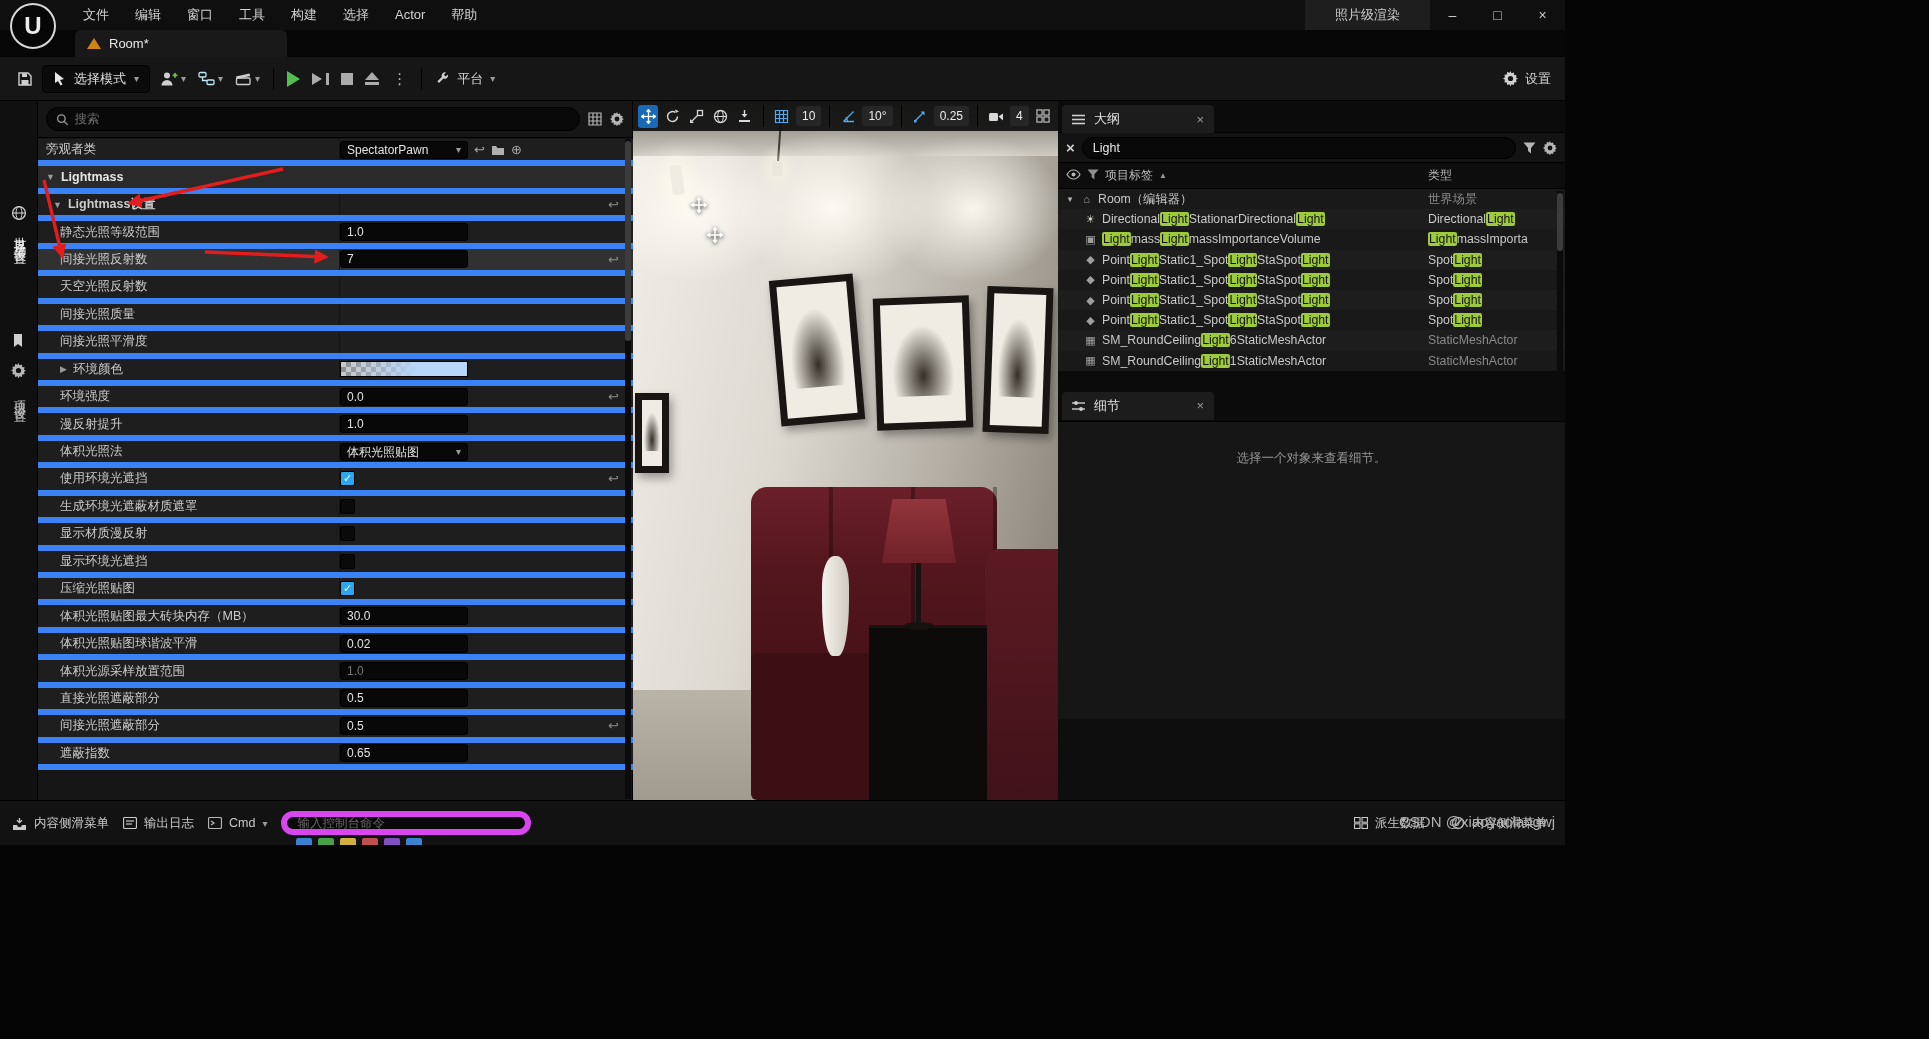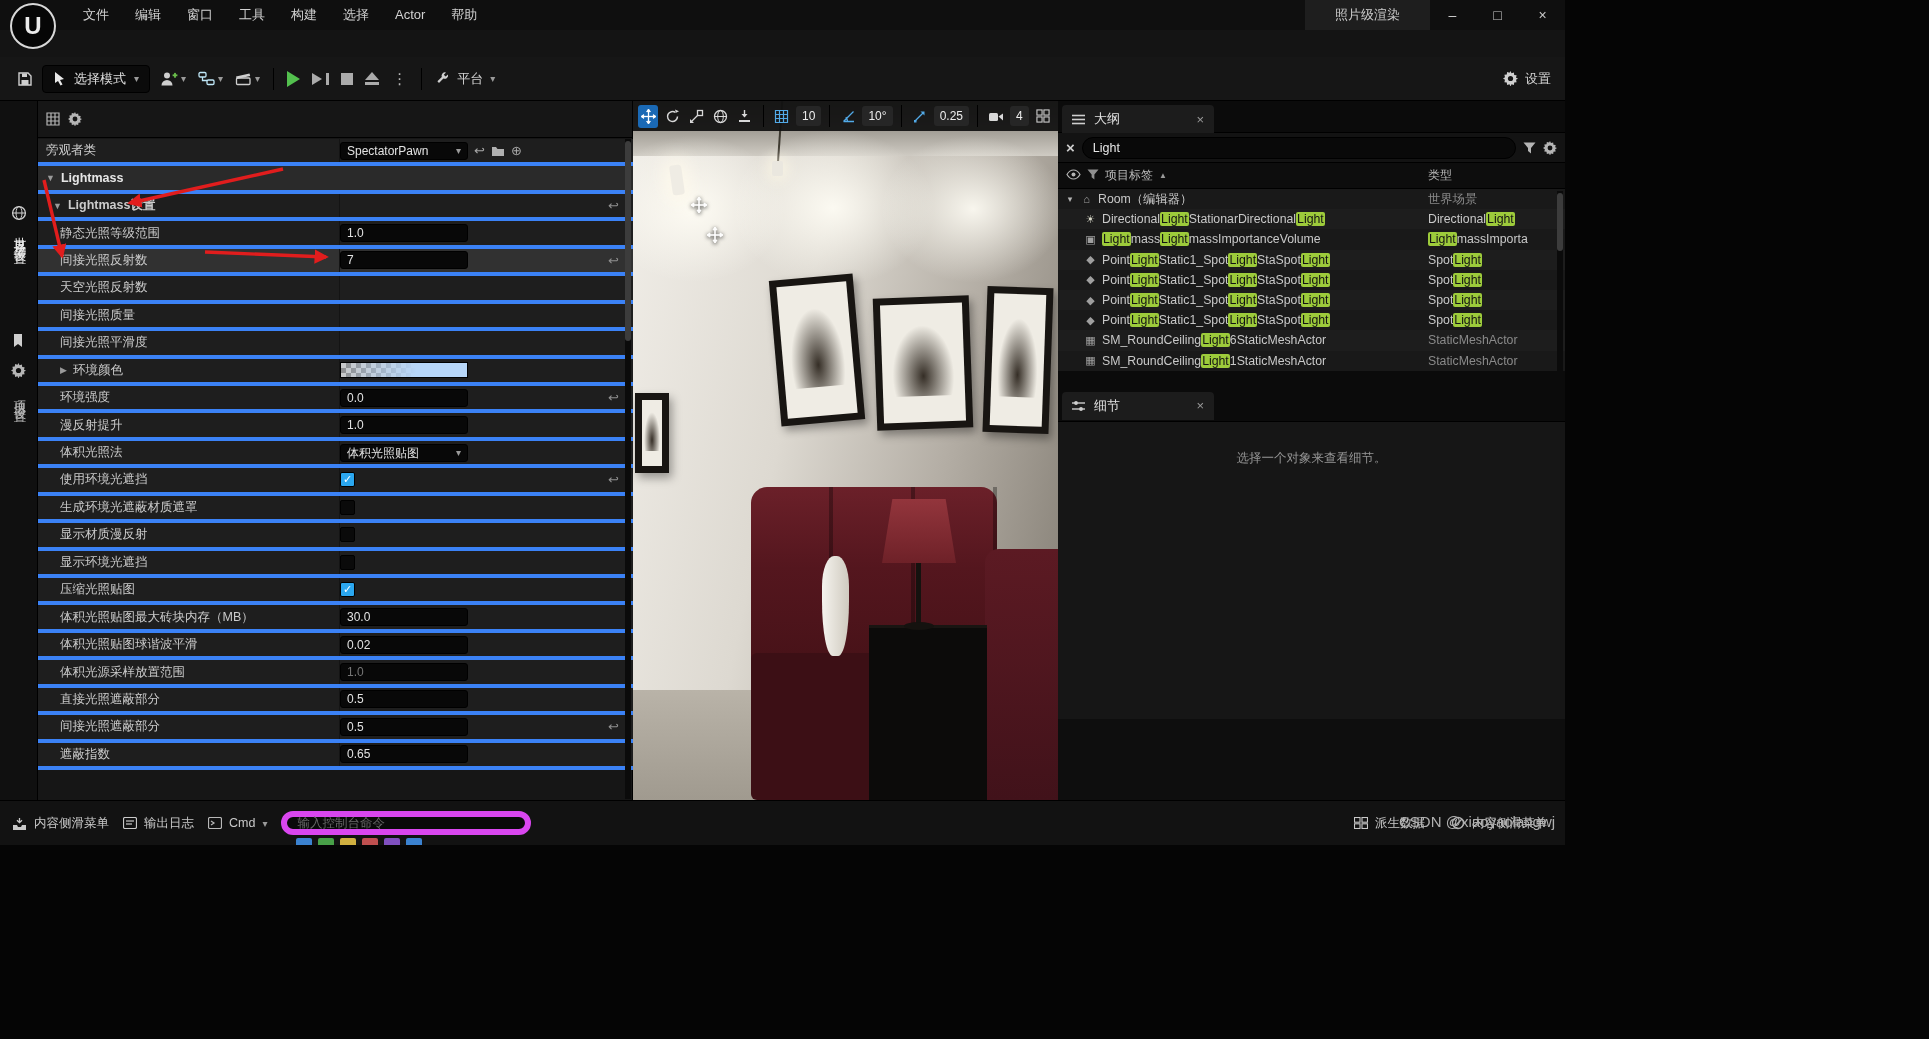--- a/index.html
+++ b/index.html
@@ -43,21 +43,21 @@
   .sidestrip{position:absolute;left:0;top:0;width:38px;height:699px;background:#101010;border-right:1px solid #000}
   .vtext{position:absolute;left:11px;writing-mode:vertical-rl;text-orientation:upright;letter-spacing:3px;font-size:12.5px}
   .strip-ic{position:absolute;left:11px}
 
   .leftpanel{position:absolute;left:38px;top:0;width:595px;height:699px;background:#161616;border-right:1px solid #000}
   .lp-search{height:37px;display:flex;align-items:center;padding:0 8px;gap:8px;border-bottom:1px solid #000}
   .search-pill{flex:1;height:24px;background:#090909;border:1px solid #000;border-radius:12px;display:flex;align-items:center;padding:0 9px;gap:6px}
   .search-pill input{background:none;border:none;outline:none;color:#c5c5c5;font-size:12.5px;width:100%}
   .search-pill input::placeholder{color:#6f6f6f}
   .rows-wrap{position:absolute;left:0;top:38px;width:595px}
-  .prow{position:relative;display:flex;height:27.45px;background:#1e1e1e;border-bottom:4px solid #3b82f6;align-items:center}
+  .prow{position:relative;display:flex;height:27.45px;background:#1e1e1e;border-bottom:6px solid #3b82f6;align-items:center}
   .prow .pname{width:302px;align-self:stretch;display:flex;align-items:center;border-right:1px solid #141414;padding-left:22px;gap:6px;overflow:hidden}
   .prow.asset .pname{padding-left:8px}
   .prow.section{background:#2a2a2a}
   .prow.section .pname{padding-left:8px;border-right:none}
   .prow.section .plabel{font-weight:bold;color:#e6e6e6}
   .prow.subsection .pname{padding-left:15px}
   .prow.subsection .plabel{font-weight:bold}
   .prow.hovered{background:#313131}
   .plabel{font-size:12.5px;color:#cbcbcb;white-space:nowrap}
   .tri{font-size:9px;color:#9a9a9a}
@@ -172,20 +172,26 @@
           <span class="menu-item">帮助</span>
         </div>
     <div class="render-btn">照片级渲染</div>
     <div class="win-controls">
       <div class="win-btn">–</div>
       <div class="win-btn">□</div>
       <div class="win-btn">×</div>
     </div>
   </div>
 
+  <div class="tabbar">
+    <div class="level-tab">
+      <span class="level-icon"></span>
+      <span>Room*</span>
+    </div>
+  </div>
 
   <div class="toolbar">
     <span class="tool-ic">
       <svg width="16" height="16" viewBox="0 0 16 16">
             <path d="M2 2h9l3 3v9H2z" fill="none" stroke="#cfcfcf" stroke-width="1.4"></path>
             <rect x="4.5" y="9" width="7" height="5" fill="#cfcfcf"></rect>
             <rect x="5" y="2.5" width="5" height="3.5" fill="#cfcfcf"></rect>
           </svg>
     </span>
     <div class="tool-pill">
@@ -274,20 +280,27 @@
         <svg width="15" height="15" viewBox="0 0 15 15">
               <path d="M7.5 0l1 2.2 2.4-.6.3 2.4 2.4.3-.6 2.4L15 7.5l-2 1.3.6 2.4-2.4.3-.3 2.4-2.4-.6-1 2.2-1-2.2-2.4.6-.3-2.4-2.4-.3.6-2.4L0 7.5l2-1.3-.6-2.4 2.4-.3.3-2.4 2.4.6z" fill="#b5b5b5"></path>
               <circle cx="7.5" cy="7.5" r="2.6" fill="#101010"></circle>
             </svg>
       </span>
       <span class="vtext" style="top:290px;color:#b9b9b9">项目设置</span>
     </div>
 
     <div class="leftpanel">
       <div class="lp-search">
+        <div class="search-pill">
+          <svg width="13" height="13" viewBox="0 0 14 14">
+                <circle cx="6" cy="6" r="4.2" fill="none" stroke="#9a9a9a" stroke-width="1.5"></circle>
+                <line x1="9.2" y1="9.2" x2="13" y2="13" stroke="#9a9a9a" stroke-width="1.5"></line>
+              </svg>
+          <input readonly="" placeholder="搜索" style="">
+        </div>
         <span class="mini-ic">
           <svg width="14" height="14" viewBox="0 0 14 14" fill="none" stroke="#b5b5b5" stroke-width="1.2">
                 <path d="M1 1h12v12H1z M1 5h12 M1 9h12 M5 1v12 M9 1v12"></path>
               </svg>
         </span>
         <span class="mini-ic">
           <svg width="14" height="14" viewBox="0 0 15 15">
                 <path d="M7.5 0l1 2.2 2.4-.6.3 2.4 2.4.3-.6 2.4L15 7.5l-2 1.3.6 2.4-2.4.3-.3 2.4-2.4-.6-1 2.2-1-2.2-2.4.6-.3-2.4-2.4-.3.6-2.4L0 7.5l2-1.3-.6-2.4 2.4-.3.3-2.4 2.4.6z" fill="#b5b5b5"></path>
                 <circle cx="7.5" cy="7.5" r="2.6" fill="#161616"></circle>
               </svg>

